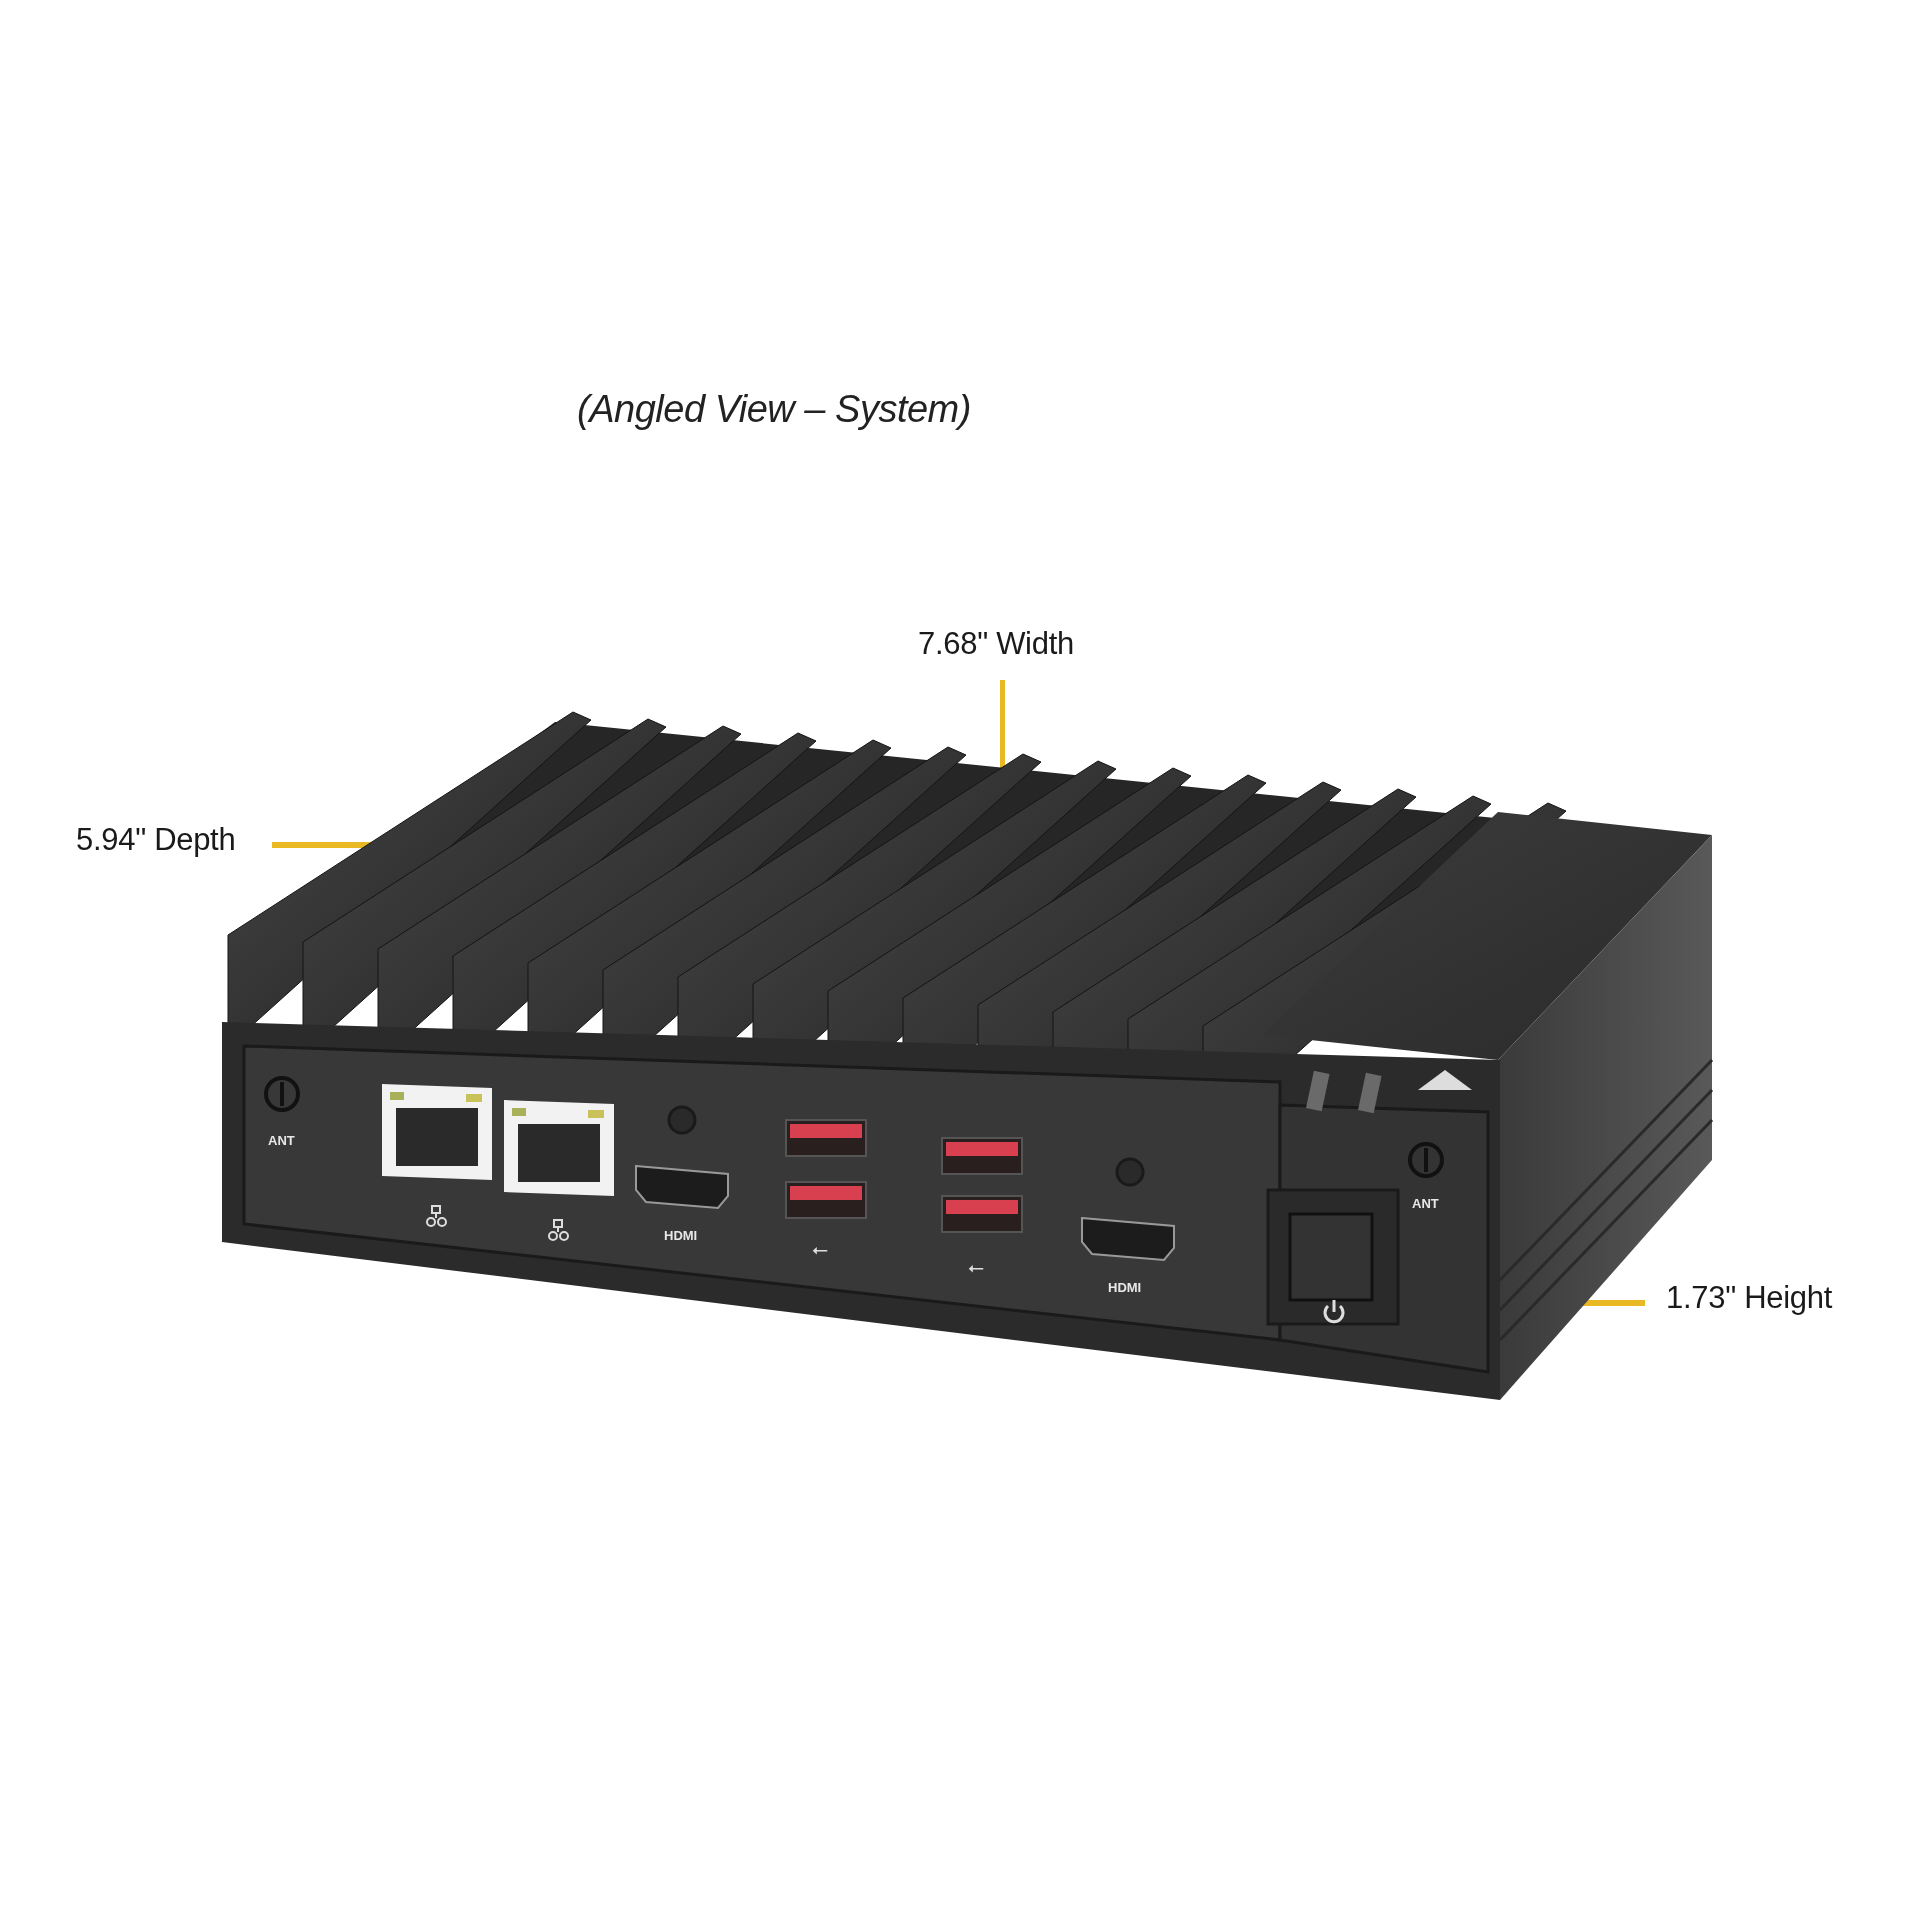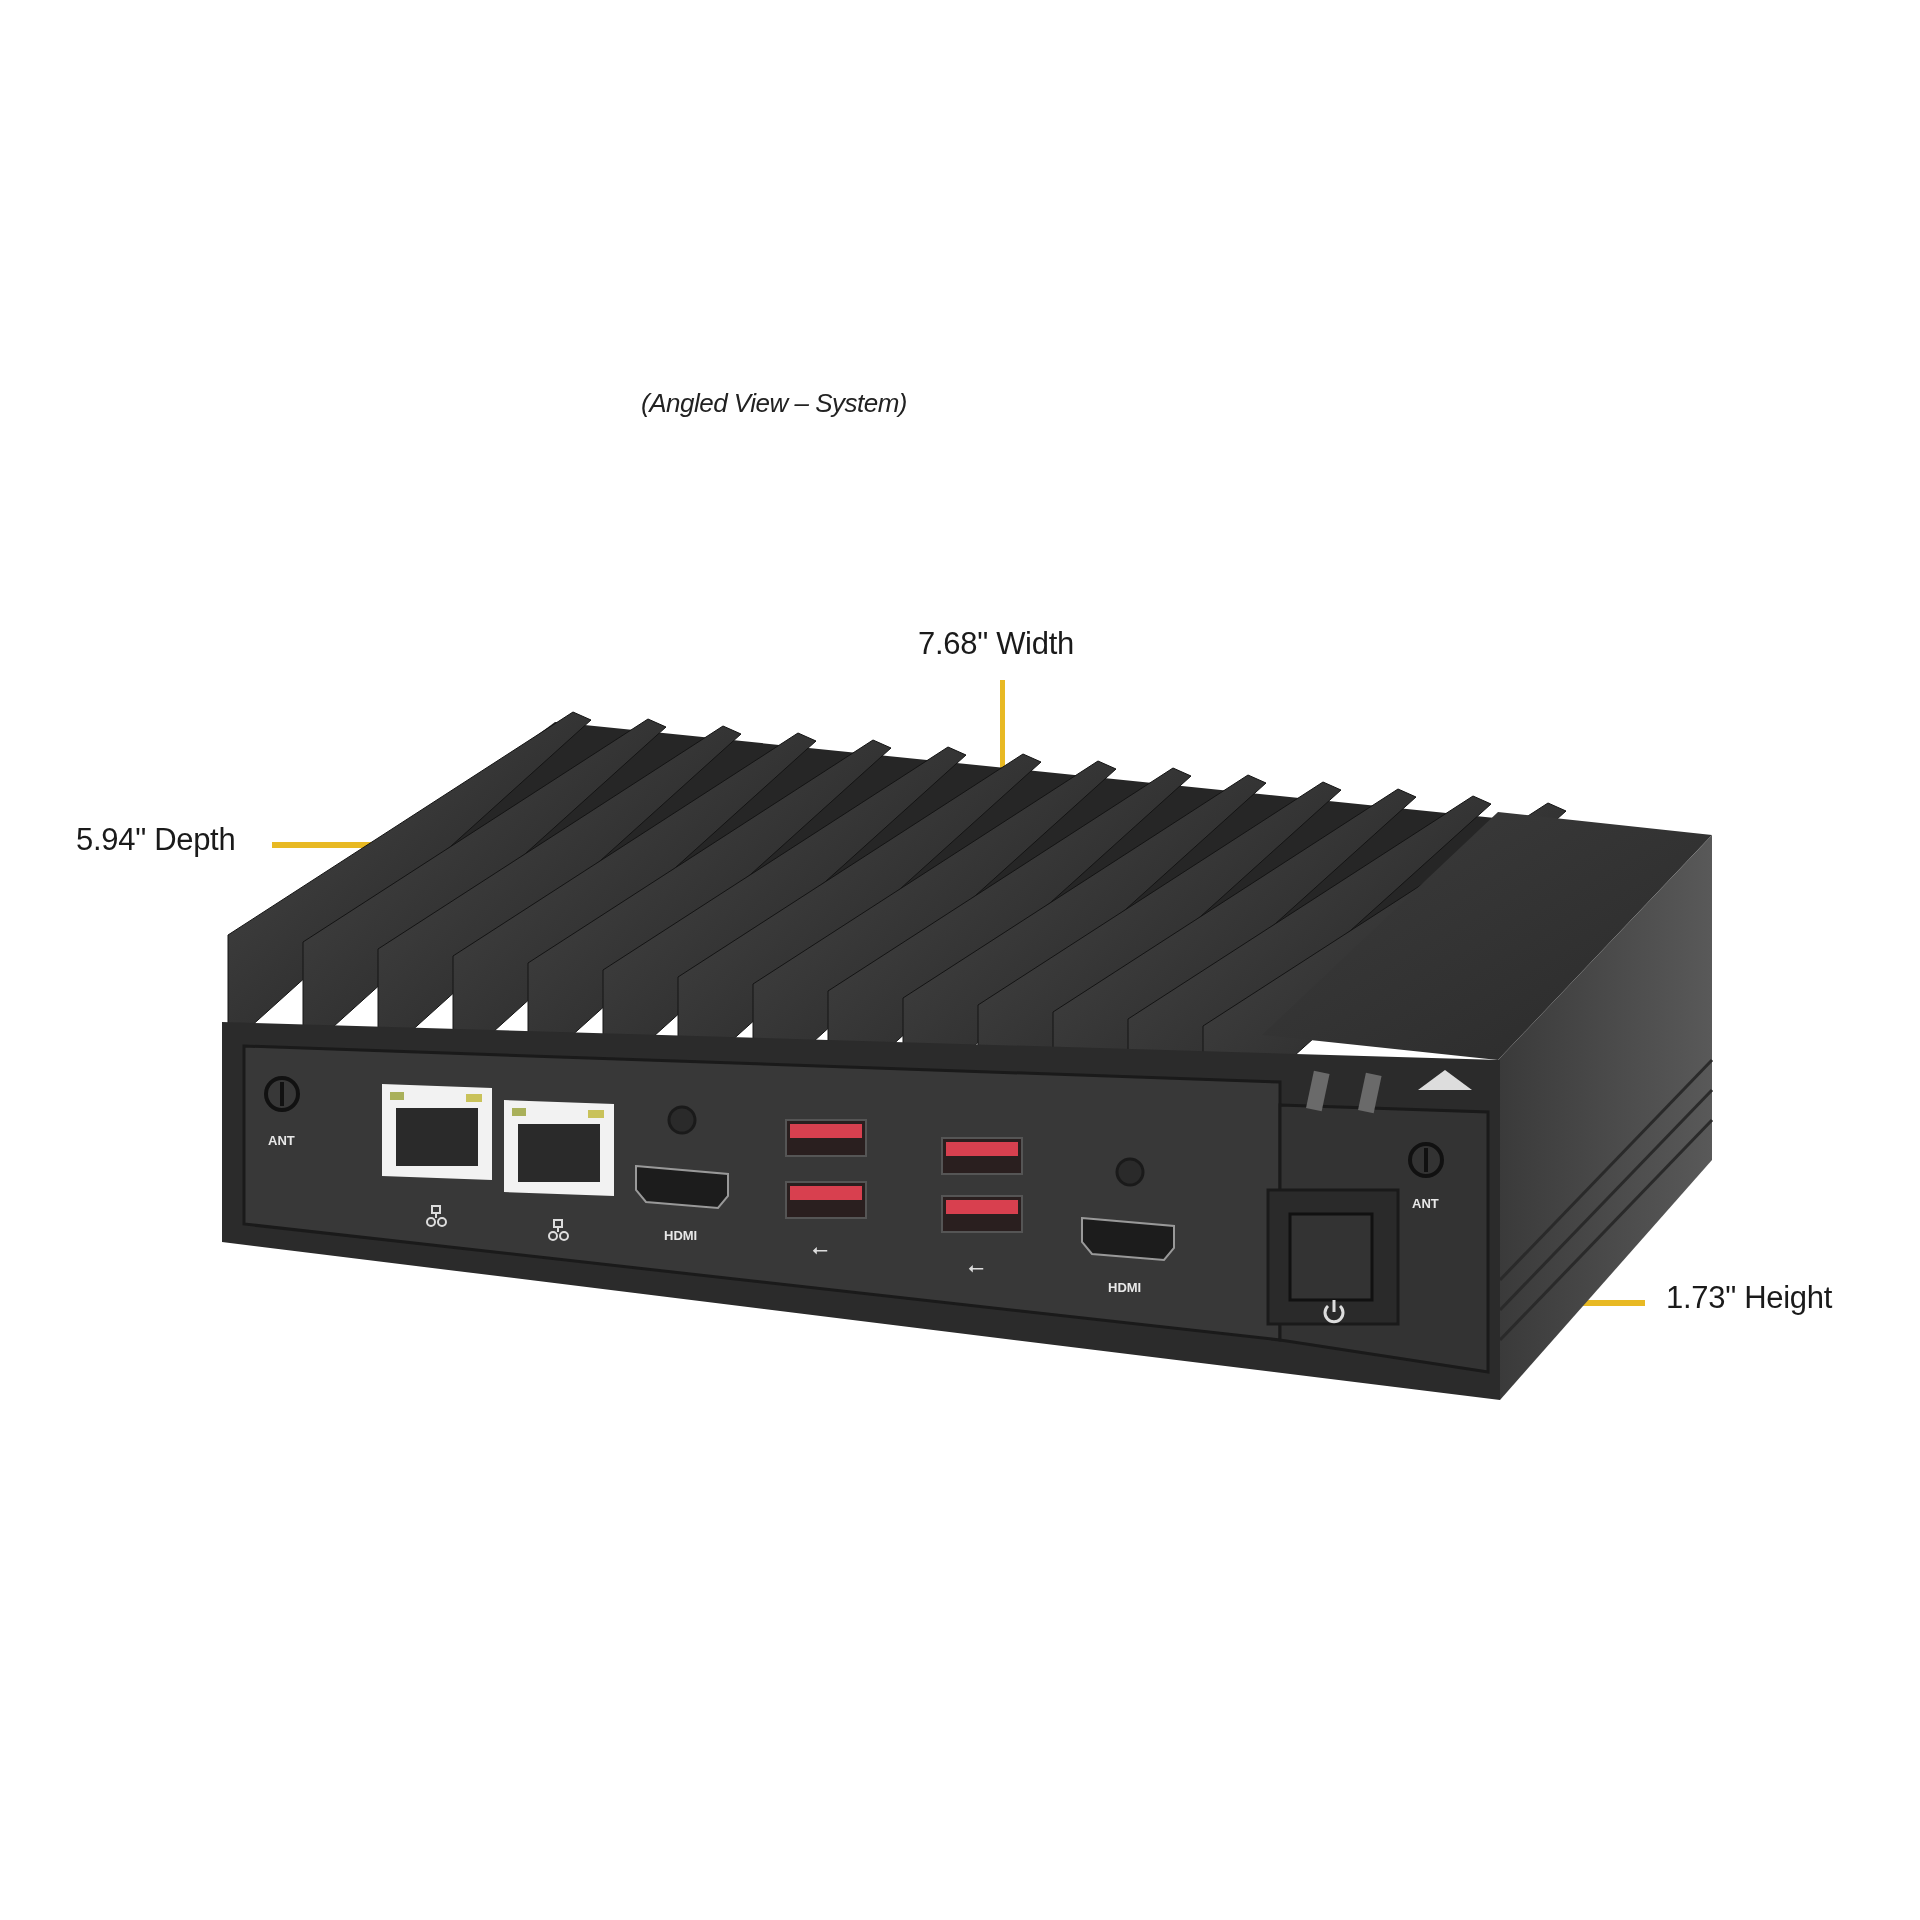--- a/index.html
+++ b/index.html
@@ -1,17 +1,17 @@
 <!DOCTYPE html>
 <html><head>
   <meta charset="utf-8">
   <style>
     html, body { margin: 0; padding: 0; background: #ffffff; }
     body { width: 1920px; height: 1920px; position: relative; overflow: hidden; font-family: "Liberation Sans", sans-serif; }
-    .caption { position: absolute; top: 388px; left: 0; width: 1548px; text-align: center; font-style: italic; font-size: 26px; color: #222; letter-spacing: -0.5px; }
+    .caption { position: absolute; top: 388px; left: 0; width: 1548px; text-align: center; font-style: italic; font-size: 38px; color: #222; letter-spacing: -0.5px; }
     .dim-label { position: absolute; font-size: 31px; color: #1a1a1a; white-space: nowrap; letter-spacing: -0.3px; }
     #lbl-width { left: 918px; top: 626px; }
     #lbl-depth { left: 76px; top: 822px; }
     #lbl-height { left: 1666px; top: 1280px; }
     svg.device { position: absolute; left: 0; top: 0; width: 1920px; height: 1920px; }
     .port-label { font-family: "Liberation Sans", sans-serif; font-weight: bold; fill: #e8e8e8; }
   </style>
 </head>
 <body>
 

